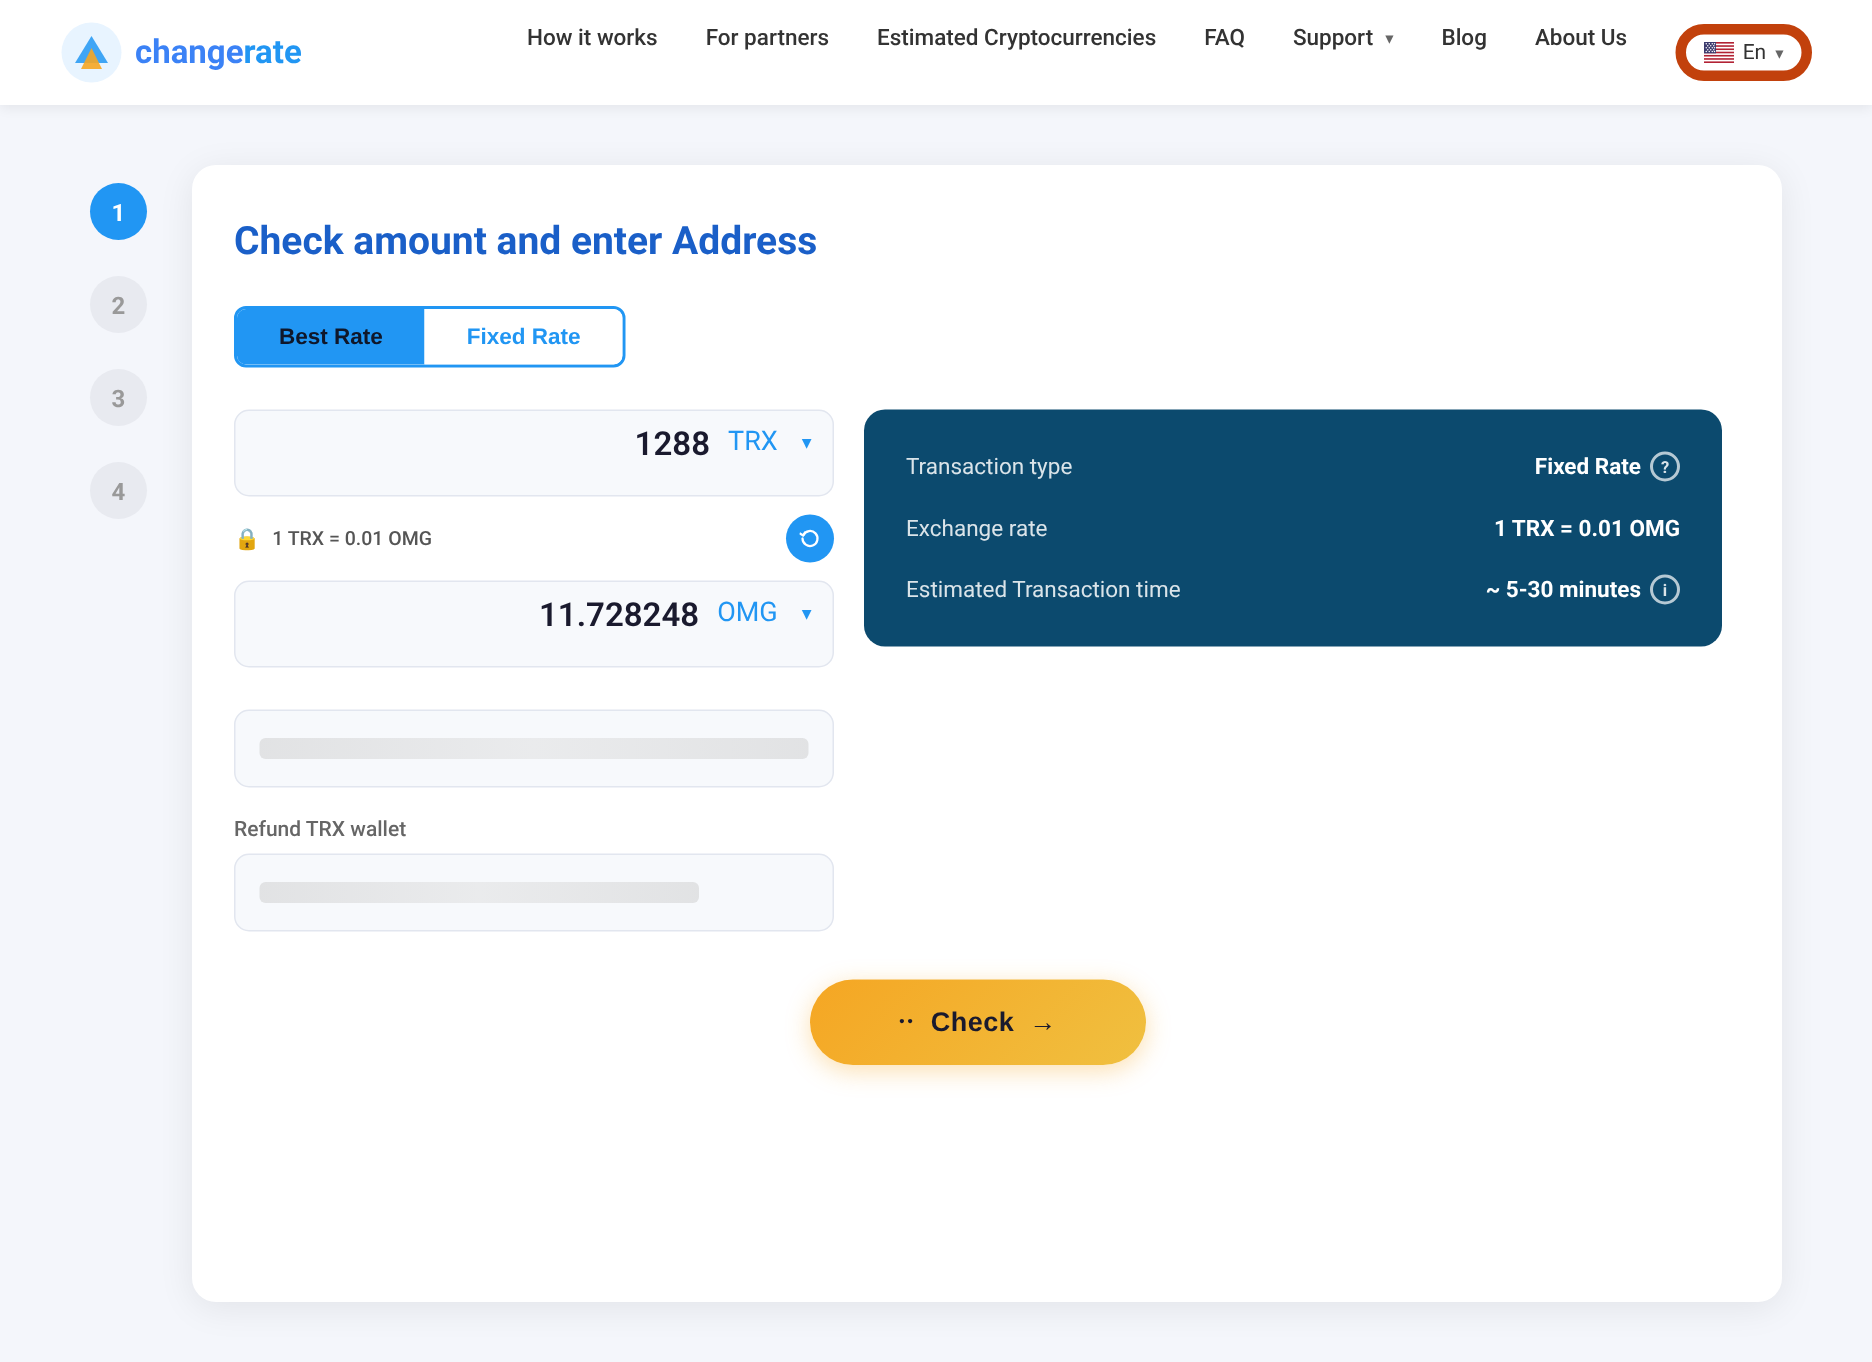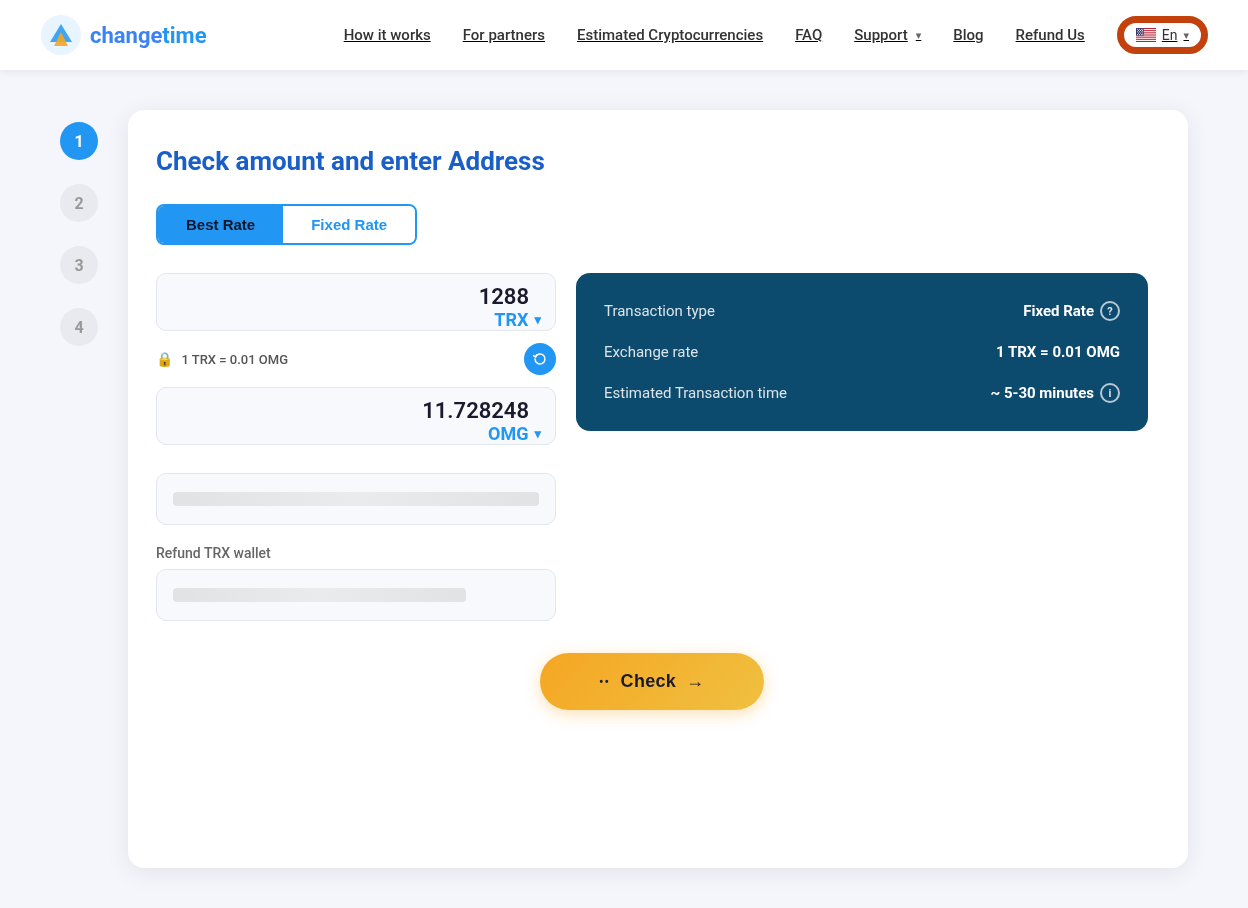--- a/index.html
+++ b/index.html
@@ -34,23 +34,22 @@
       font-size: 22px;
       font-weight: 700;
       color: #1a1a2e;
     }
     .logo-text span {
       color: #3b82f6;
     }
     nav {
       margin-left: auto;
       display: flex;
-      align-items: center;
+      align-items: flex-start;
       gap: 32px;
-      text-decoration: underline;
     }
     nav a {
       text-decoration: none;
       color: #333;
       font-size: 15px;
       font-weight: 500;
     }
     .support-btn {
       display: flex;
       align-items: center;
@@ -160,39 +159,38 @@
       display: flex;
       flex-direction: column;
       gap: 10px;
       flex: 0 0 400px;
     }
     .input-box {
       background: #f7f9fc;
       border: 1.5px solid #e2e6ef;
       border-radius: 10px;
       display: flex;
-      align-items: flex-end;
+      align-items: flex-start;
       padding: 10px 14px;
       height: 58px;
-      flex-direction: column;
     }
     .input-value {
       flex: 1;
       font-size: 22px;
       font-weight: 600;
       color: #1a1a2e;
       text-align: right;
       padding-right: 12px;
     }
     .currency-select {
       display: flex;
       align-items: center;
-      gap: 6px;
+      gap: 16px;
       font-size: 18px;
-      font-weight: 700;
+      font-weight: 400;
       color: #2196f3;
       cursor: pointer;
       white-space: nowrap;
     }
     .currency-select .chev {
       font-size: 13px;
     }
 
     
     .rate-info-bar {
@@ -341,34 +339,34 @@
 
 <header>
   <a class="logo-area" href="#">
 
     <svg class="logo-icon" viewBox="0 0 42 42" fill="none" xmlns="http://www.w3.org/2000/svg">
       <circle cx="21" cy="21" r="20" fill="#e8f4ff"></circle>
       <polygon points="10,28 21,10 32,28" fill="#2196f3" opacity="0.85"></polygon>
       <polygon points="14,32 21,18 28,32" fill="#f5a623" opacity="0.9"></polygon>
     </svg>
     <span class="logo-text">
-      <span>change</span><span style="color:#2196f3">time</span>
+      <span>change</span><span style="color:#2196f3">rate</span>
     </span>
   </a>
   <nav>
     <a href="#">How it works</a>
     <a href="#">For partners</a>
     <a href="#">Estimated Cryptocurrencies</a>
     <a href="#">FAQ</a>
     <a href="#" class="support-btn">
       <span>Support</span>
       <span class="chevron-down">▾</span>
     </a>
     <a href="#">Blog</a>
-    <a href="#">Refund Us</a>
+    <a href="#">About Us</a>
     <div class="lang-btn">
 
       <svg width="20" height="14" viewBox="0 0 20 14">
         <rect width="20" height="14" fill="#B22234"></rect>
         <rect y="1.08" width="20" height="1.08" fill="white"></rect>
         <rect y="3.23" width="20" height="1.08" fill="white"></rect>
         <rect y="5.38" width="20" height="1.08" fill="white"></rect>
         <rect y="7.54" width="20" height="1.08" fill="white"></rect>
         <rect y="9.69" width="20" height="1.08" fill="white"></rect>
         <rect y="11.85" width="20" height="1.08" fill="white"></rect>

